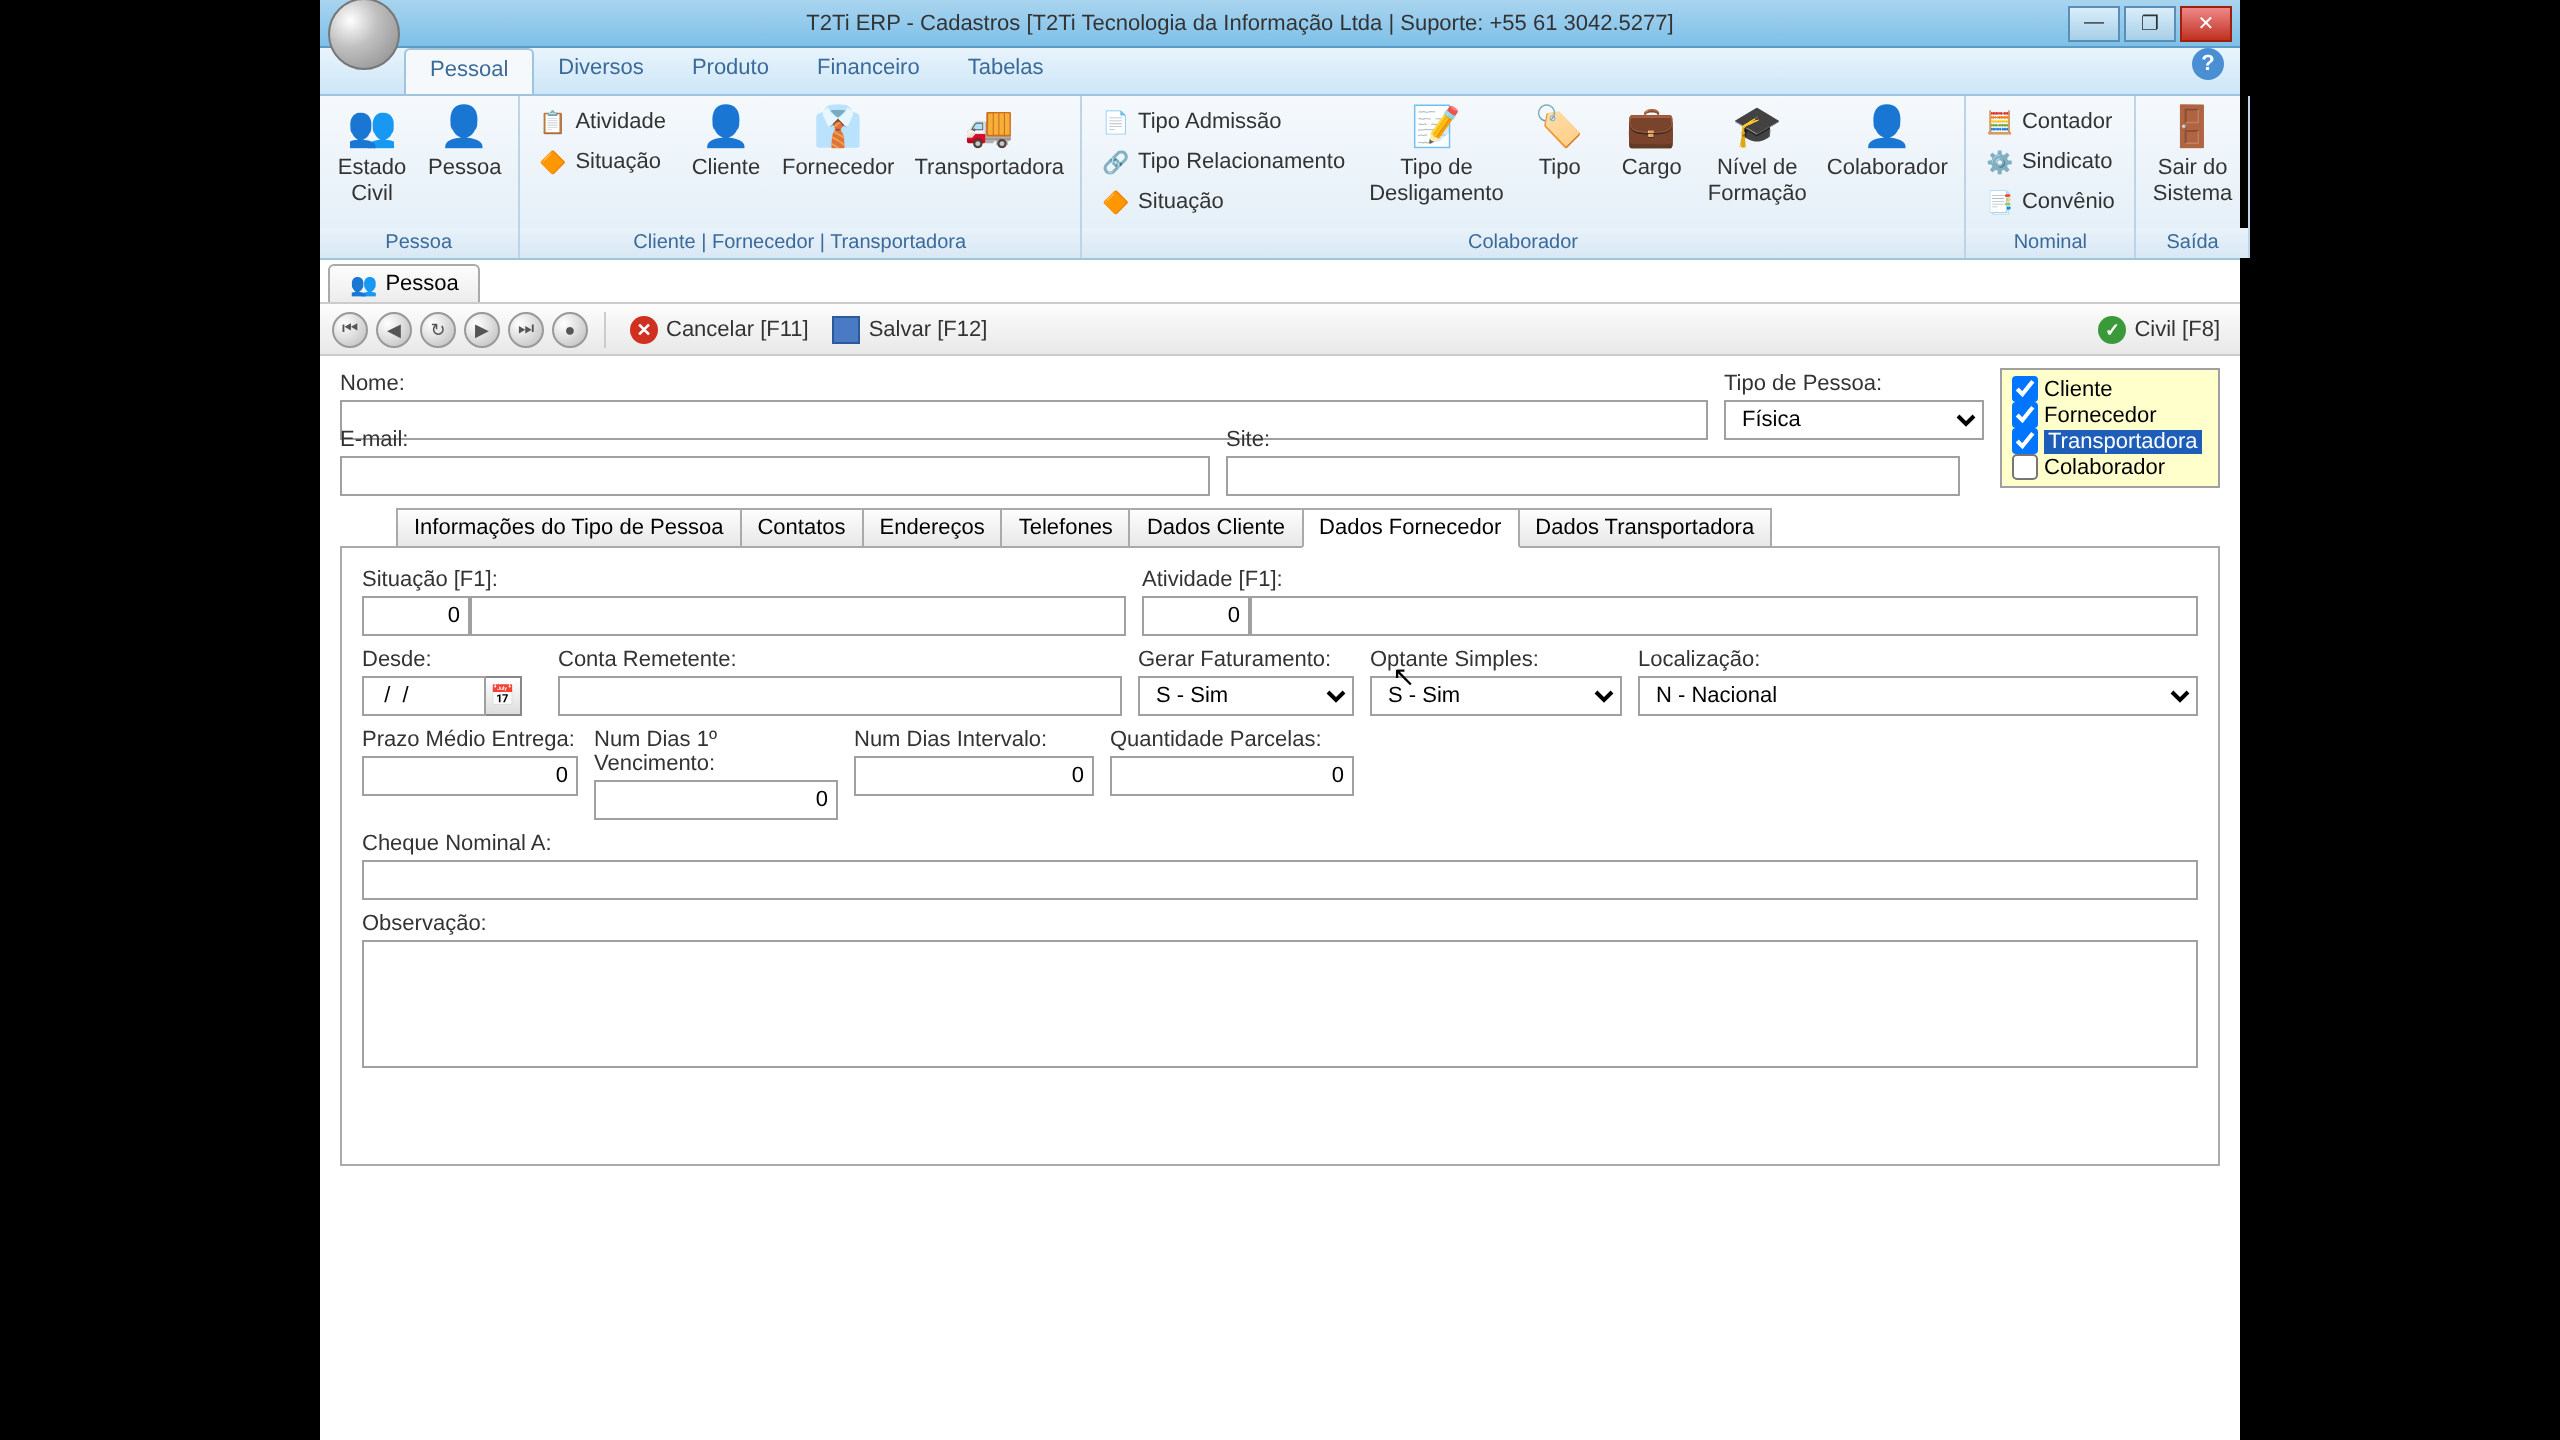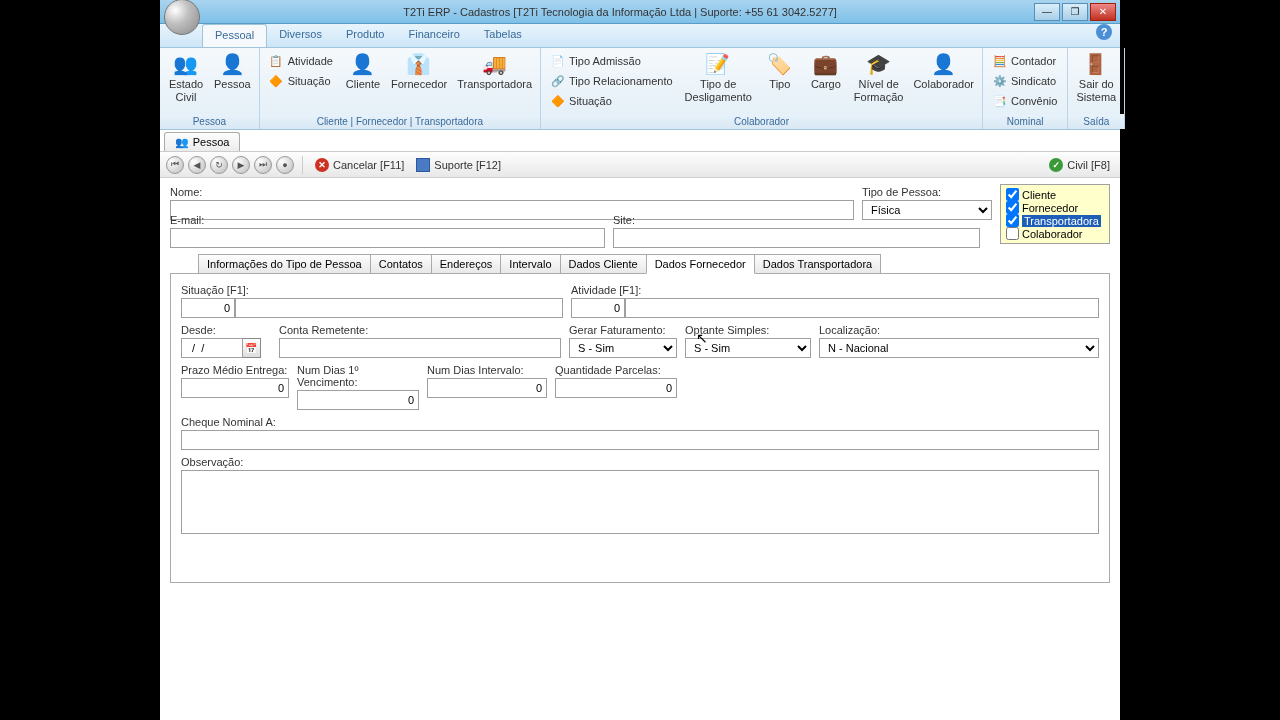--- a/index.html
+++ b/index.html
@@ -201,21 +201,21 @@
     <div class="navbtn">▶</div>
     <div class="navbtn">⏭</div>
     <div class="navbtn">●</div>
     <div class="sep"></div>
     <div class="actbtn">
       <span class="cancel-ico">✕</span>
       <span>Cancelar [F11]</span>
     </div>
     <div class="actbtn">
       <span class="save-ico"></span>
-      <span>Suporte [F12]</span>
+      <span>Salvar [F12]</span>
     </div>
     <div style="flex:1"></div>
     <div class="actbtn">
       <span class="exit-ico">✓</span>
       <span>Civil [F8]</span>
     </div>
   </div>
 
   <div class="form-area">
     <div class="row">
@@ -254,21 +254,21 @@
       <div class="fld" style="flex:1">
         <label>Site:</label>
         <input type="text" value="" style="">
       </div>
     </div>
 
     <div class="subtab-bar" id="subtabs">
         <div class="subtab">Informações do Tipo de Pessoa</div>
         <div class="subtab">Contatos</div>
         <div class="subtab">Endereços</div>
-        <div class="subtab">Intervalo</div>
+        <div class="subtab">Telefones</div>
         <div class="subtab">Dados Cliente</div>
         <div class="subtab active">Dados Fornecedor</div>
         <div class="subtab">Dados Transportadora</div>
       </div>
     <div class="subpanel">
 
       <div class="row">
         <div class="fld" style="width:382px">
           <label>Situação [F1]:</label>
           <div style="display:flex">

